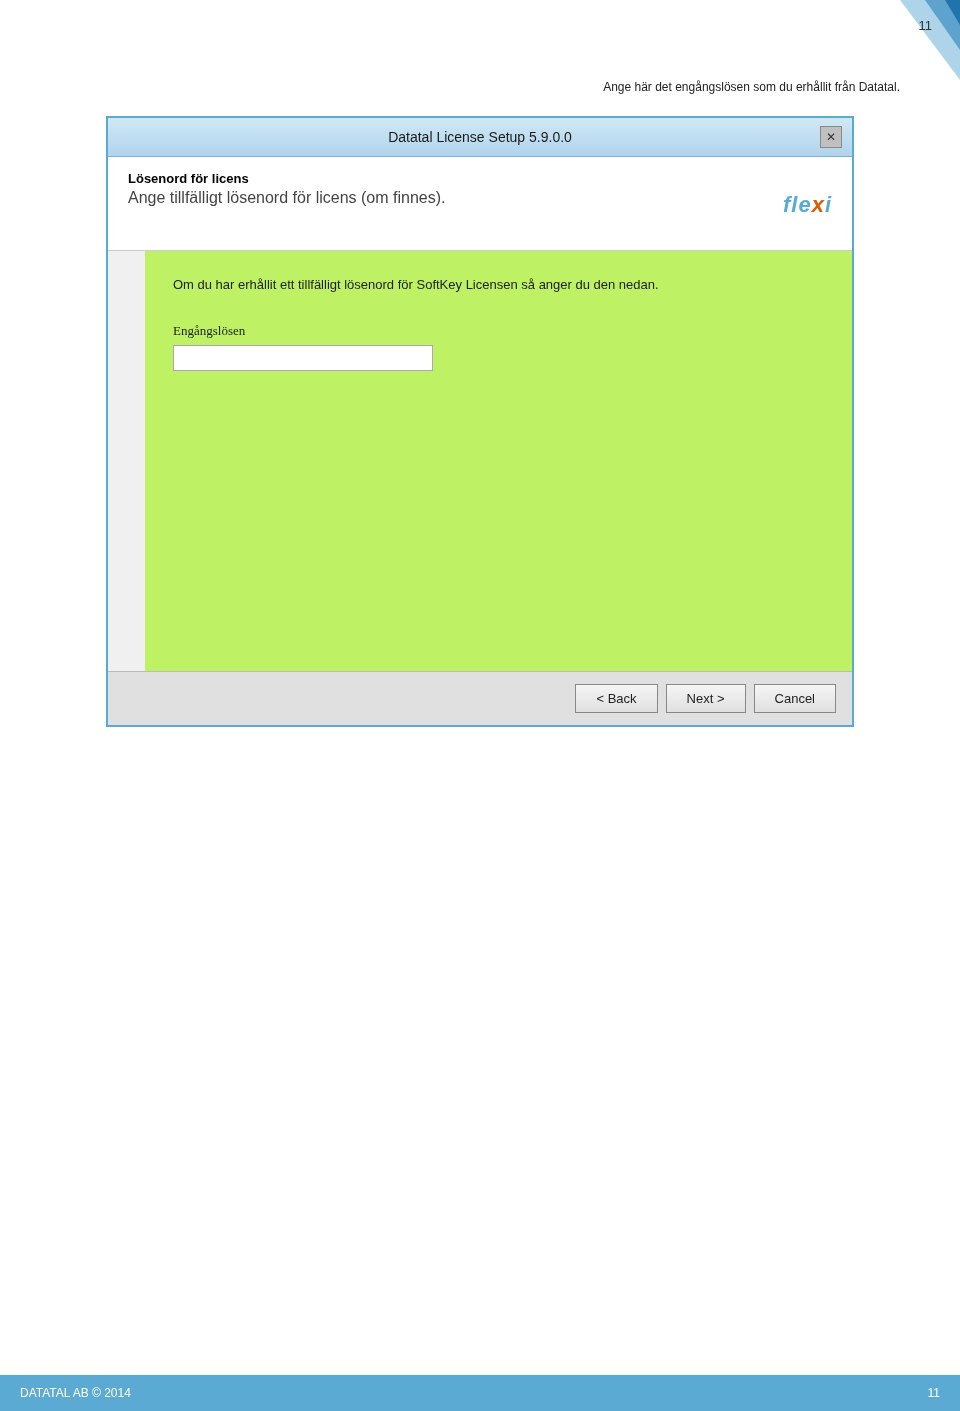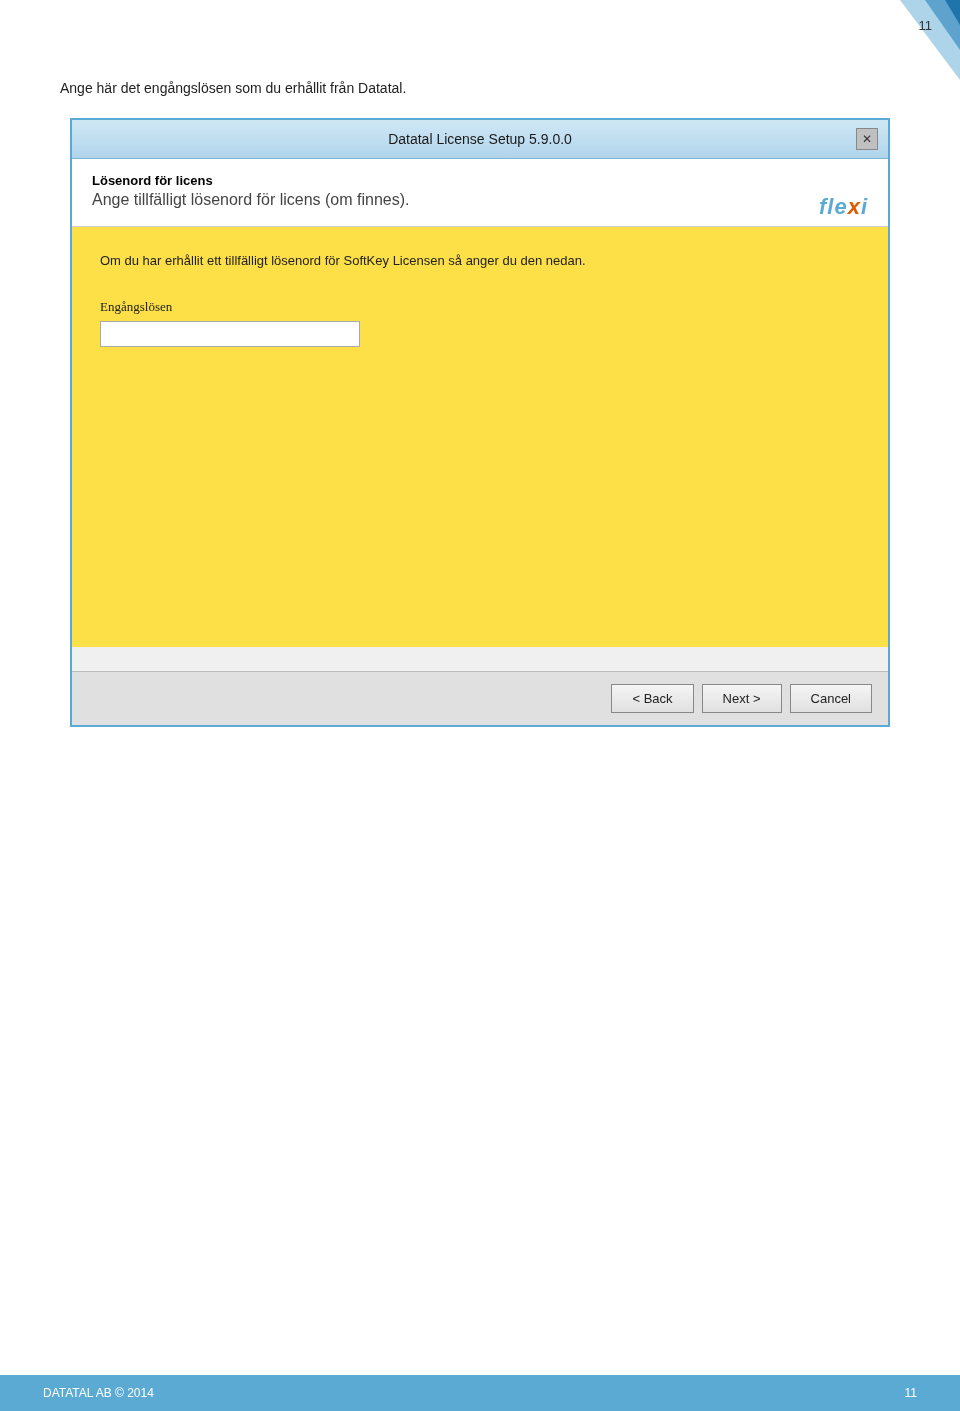--- a/index.html
+++ b/index.html
@@ -32,30 +32,31 @@
       height: 80px;
       overflow: hidden;
     }
 
     
     .page-content {
       padding: 80px 60px 40px 60px;
     }
 
     .intro-text {
-      font-size: 14px;
+      font-size: 12px;
       color: #222;
       margin-bottom: 22px;
+      text-align: right;
     }
 
     
     .dialog {
       border: 2px solid #5baad4;
       background: #ffffff;
-      width: 820px;
+      width: 748px;
       margin: 0 auto;
     }
 
     .dialog-titlebar {
       background: linear-gradient(to bottom, #d0e8f5, #b0d4ec);
       padding: 8px 10px;
       display: flex;
       align-items: center;
       justify-content: space-between;
       border-bottom: 1px solid #7ab5d8;
@@ -84,21 +85,21 @@
     }
 
     .dialog-body {
       background: #f0f0f0;
       padding: 0;
     }
 
     
     .dialog-header-section {
       background: #ffffff;
-      padding: 14px 20px 6px 20px;
+      padding: 14px 20px 32px 20px;
       border-bottom: 1px solid #ccc;
       display: flex;
       justify-content: space-between;
       align-items: flex-start;
     }
 
     .dialog-header-text {
       flex: 1;
     }
 
@@ -123,23 +124,24 @@
       margin-left: 20px;
       margin-top: 21px;
     }
 
     .flexi-logo span.flexi-x {
       color: #e05a00;
     }
 
     
     .dialog-main-content {
-      background: #fde047;
+      background: #bef264;
       padding: 24px 28px 24px 28px;
       min-height: 420px;
+      margin-left: 37px;
     }
 
     .dialog-info-text {
       font-size: 13px;
       color: #222;
       margin-bottom: 28px;
       line-height: 1.5;
     }
 
     .field-label {
@@ -169,21 +171,20 @@
 
     
     .dialog-footer {
       background: #e0e0e0;
       border-top: 1px solid #bbb;
       padding: 12px 16px;
       display: flex;
       justify-content: flex-end;
       align-items: center;
       gap: 8px;
-      margin-top: 24px;
     }
 
     .btn {
       padding: 6px 20px;
       font-size: 13px;
       border: 1px solid #888;
       background: linear-gradient(to bottom, #f5f5f5, #e0e0e0);
       cursor: pointer;
       color: #222;
       min-width: 80px;
@@ -194,21 +195,21 @@
     .page-footer {
       position: absolute;
       bottom: 0;
       left: 0;
       right: 0;
       height: 36px;
       background: #5baad4;
       display: flex;
       align-items: center;
       justify-content: space-between;
-      padding: 0 43px;
+      padding: 0 20px;
     }
 
     .footer-text {
       font-size: 12px;
       color: #ffffff;
     }
 
     .footer-page-num {
       font-size: 12px;
       color: #ffffff;

